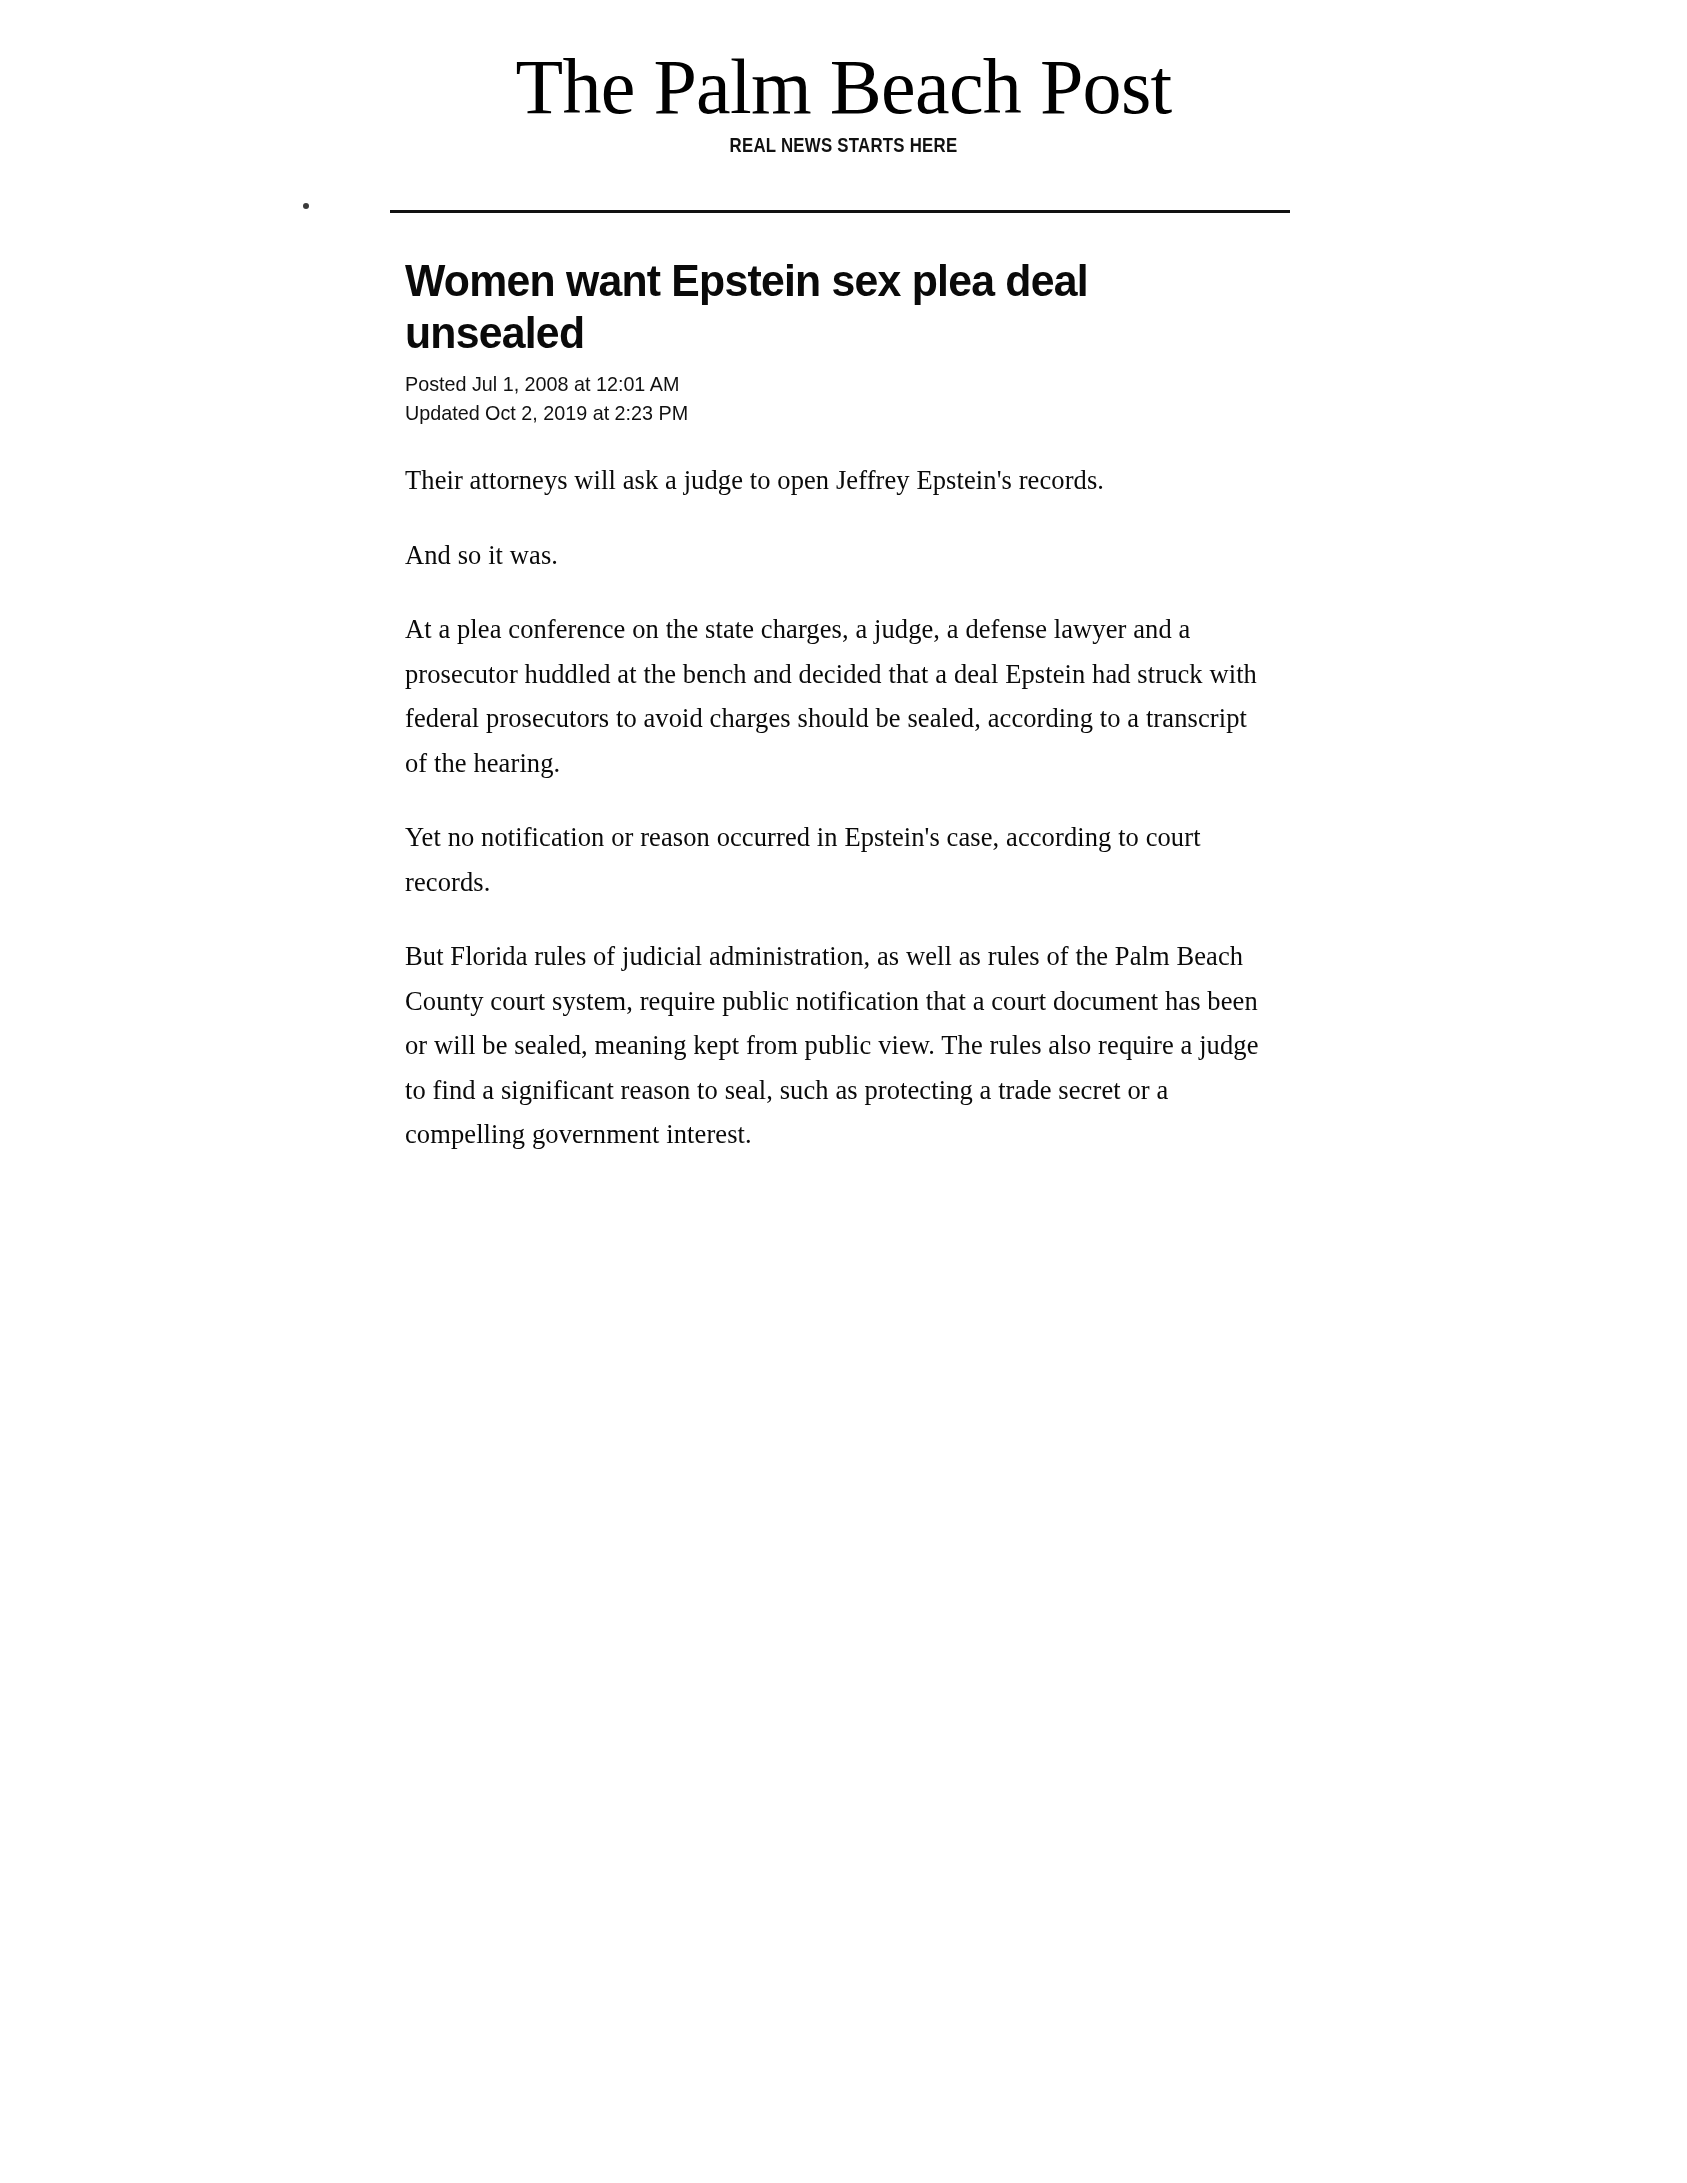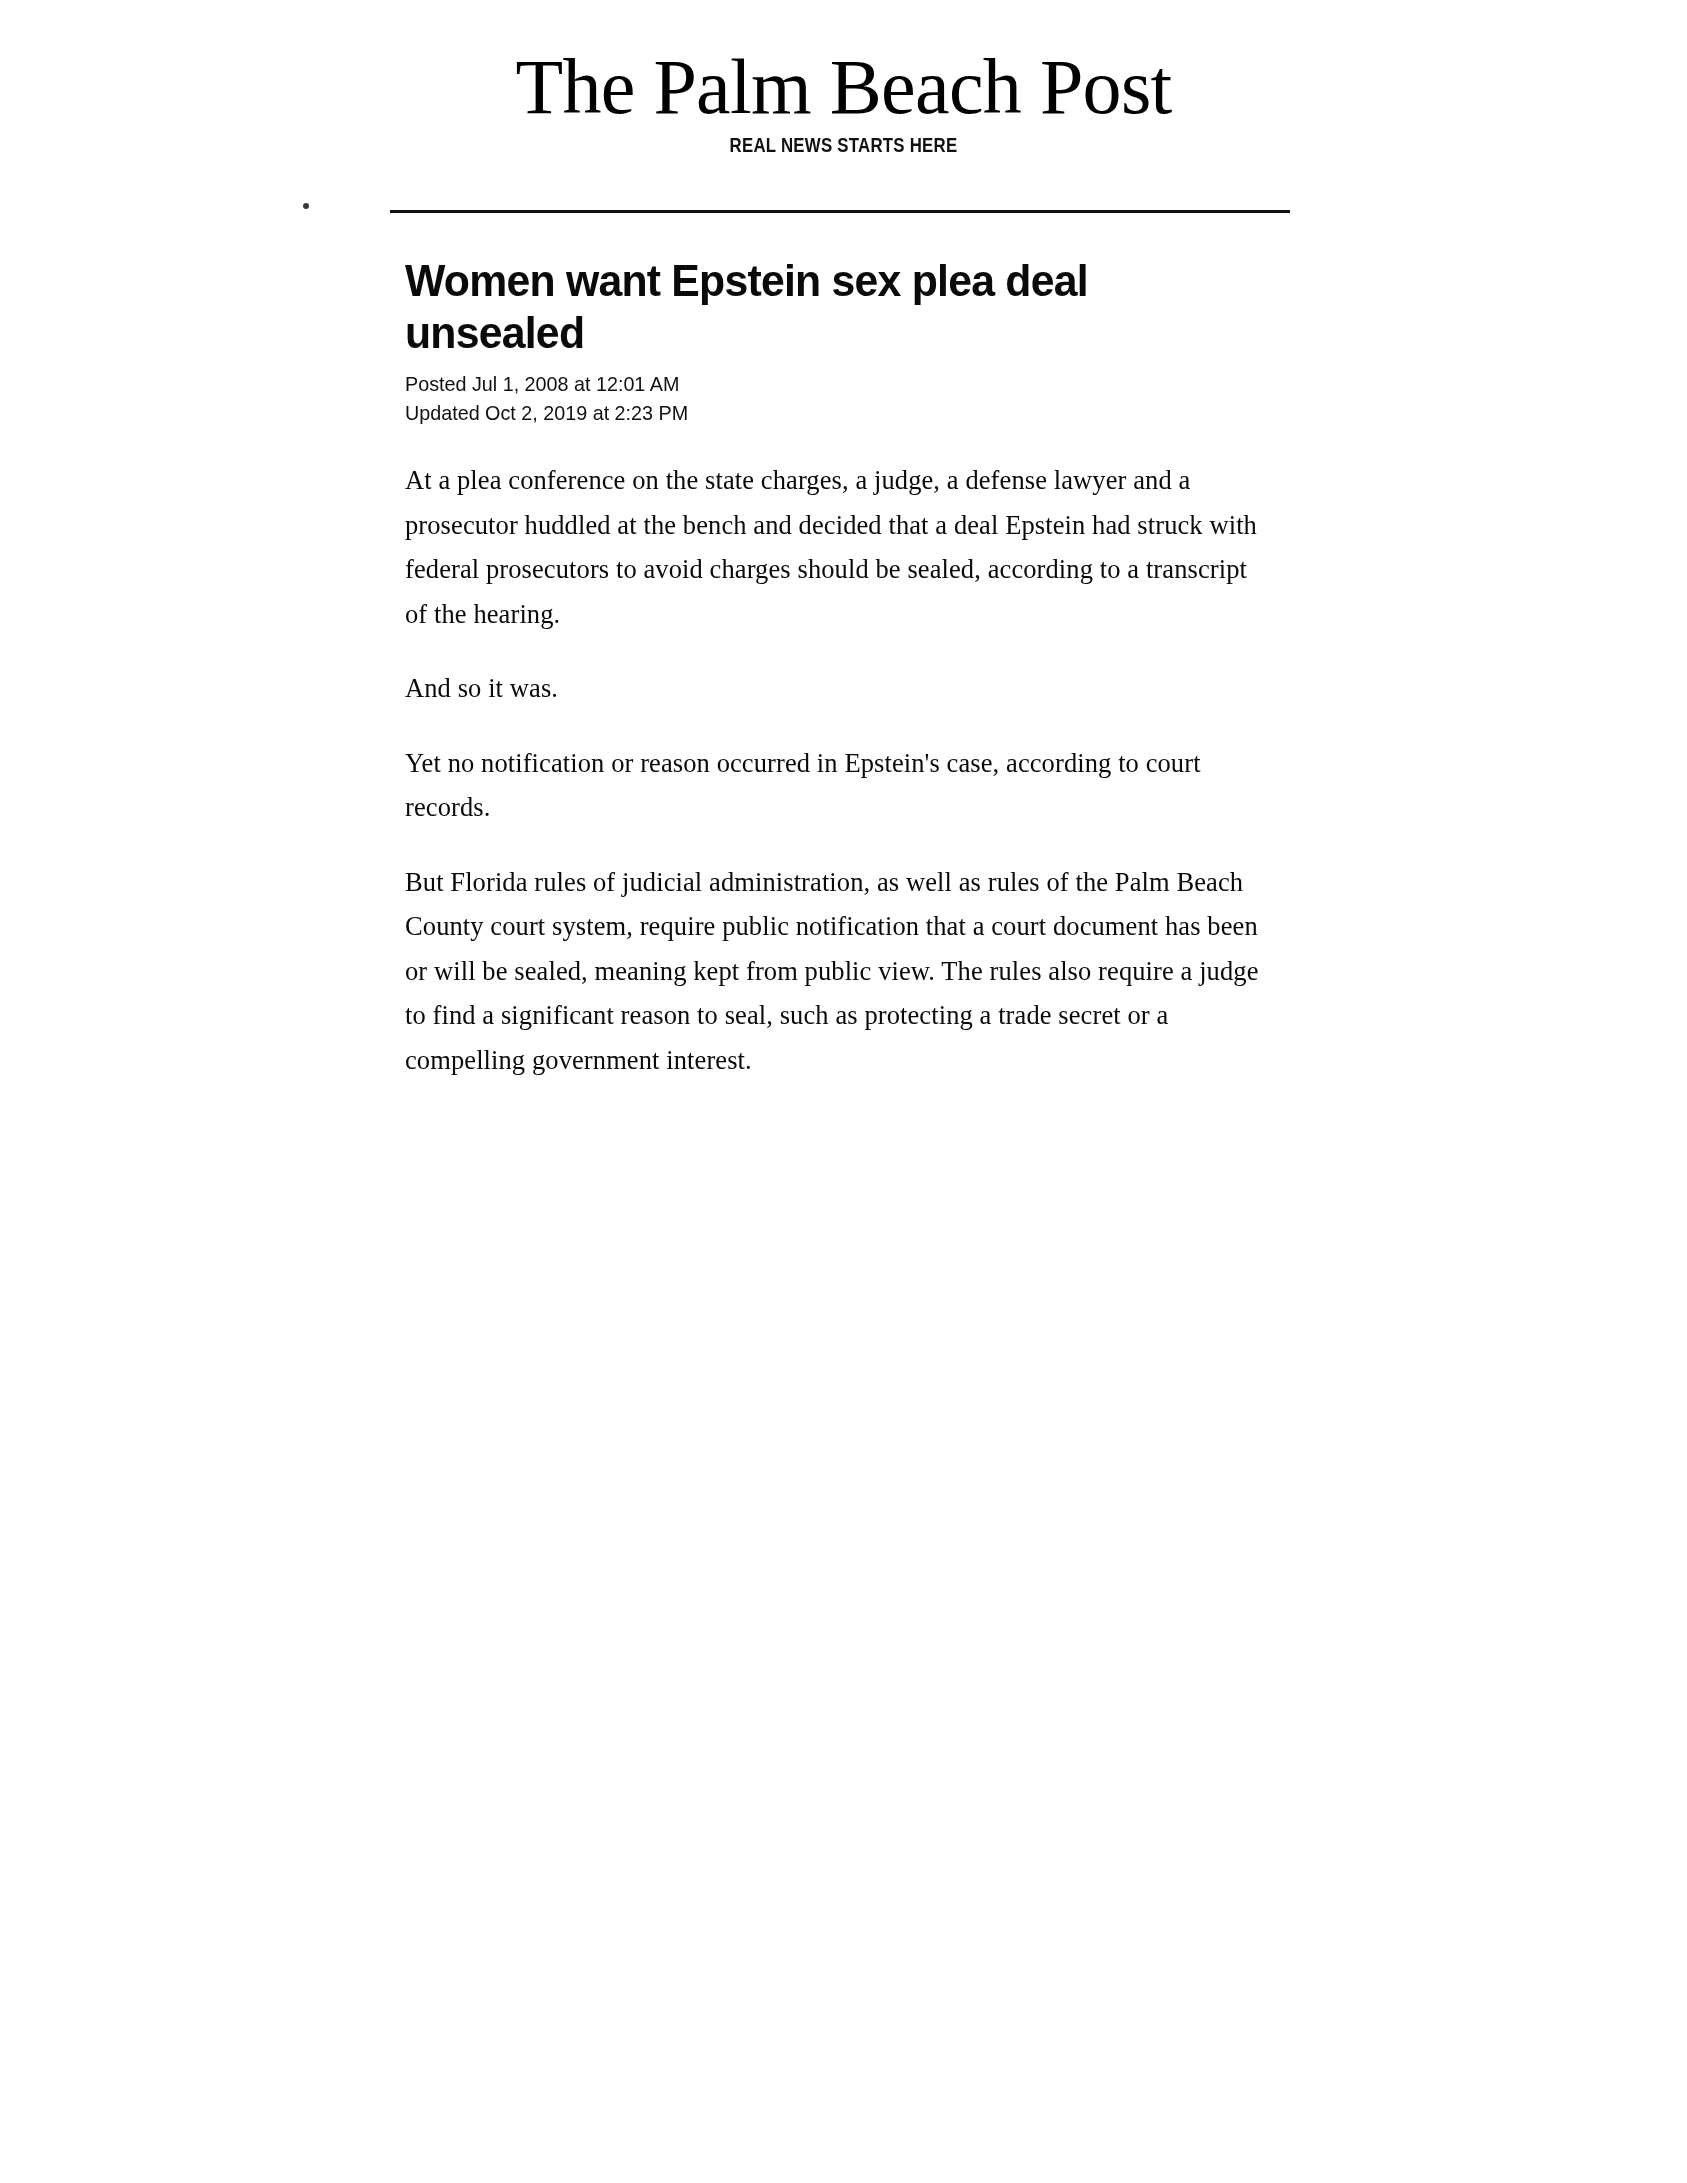--- a/index.html
+++ b/index.html
@@ -134,21 +134,22 @@
   <div class="rule"></div>
 
   <div class="article">
 
     <h1 class="headline">Women want Epstein sex plea deal unsealed</h1>
 
     <div class="timestamp">Posted Jul 1, 2008 at 12:01 AM</div>
     <div class="timestamp">Updated Oct 2, 2019 at 2:23 PM</div>
 
 
+    <p class="para">Their attorneys will ask a judge to open Jeffrey Epstein's records.</p>
+    <p class="para">And so it was.</p>
     <p class="para">At a plea conference on the state charges, a judge, a defense lawyer and a prosecutor huddled at the bench and decided that a deal Epstein had struck with federal prosecutors to avoid charges should be sealed, according to a transcript of the hearing.</p>
-    <p class="para">And so it was.</p>
     <p class="para">Yet no notification or reason occurred in Epstein's case, according to court records.</p>
     <p class="para">But Florida rules of judicial administration, as well as rules of the Palm Beach County court system, require public notification that a court document has been or will be sealed, meaning kept from public view. The rules also require a judge to find a significant reason to seal, such as protecting a trade secret or a compelling government interest.</p>
 
   </div>
 
 </div>
 
 
 </body></html>

